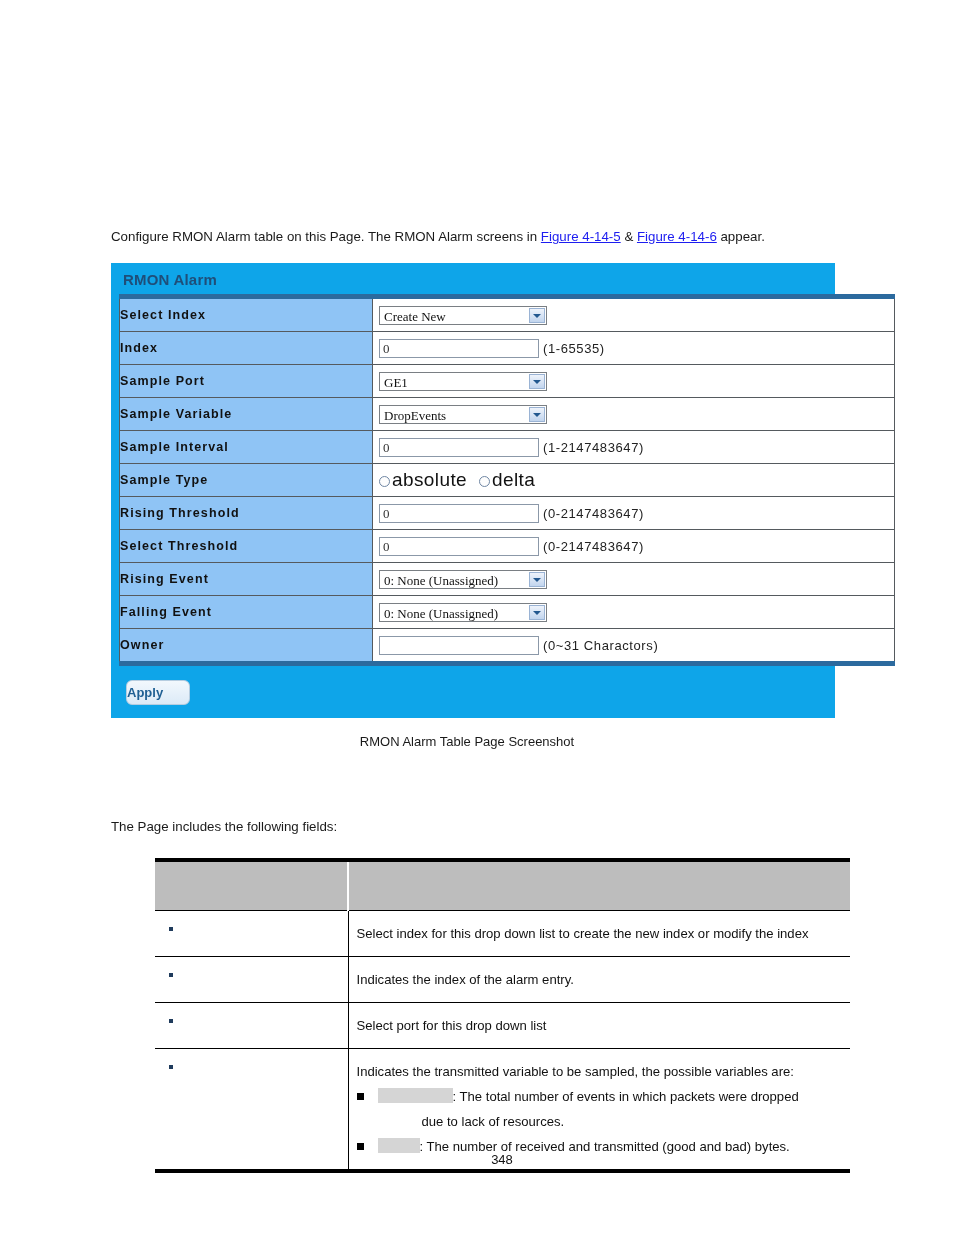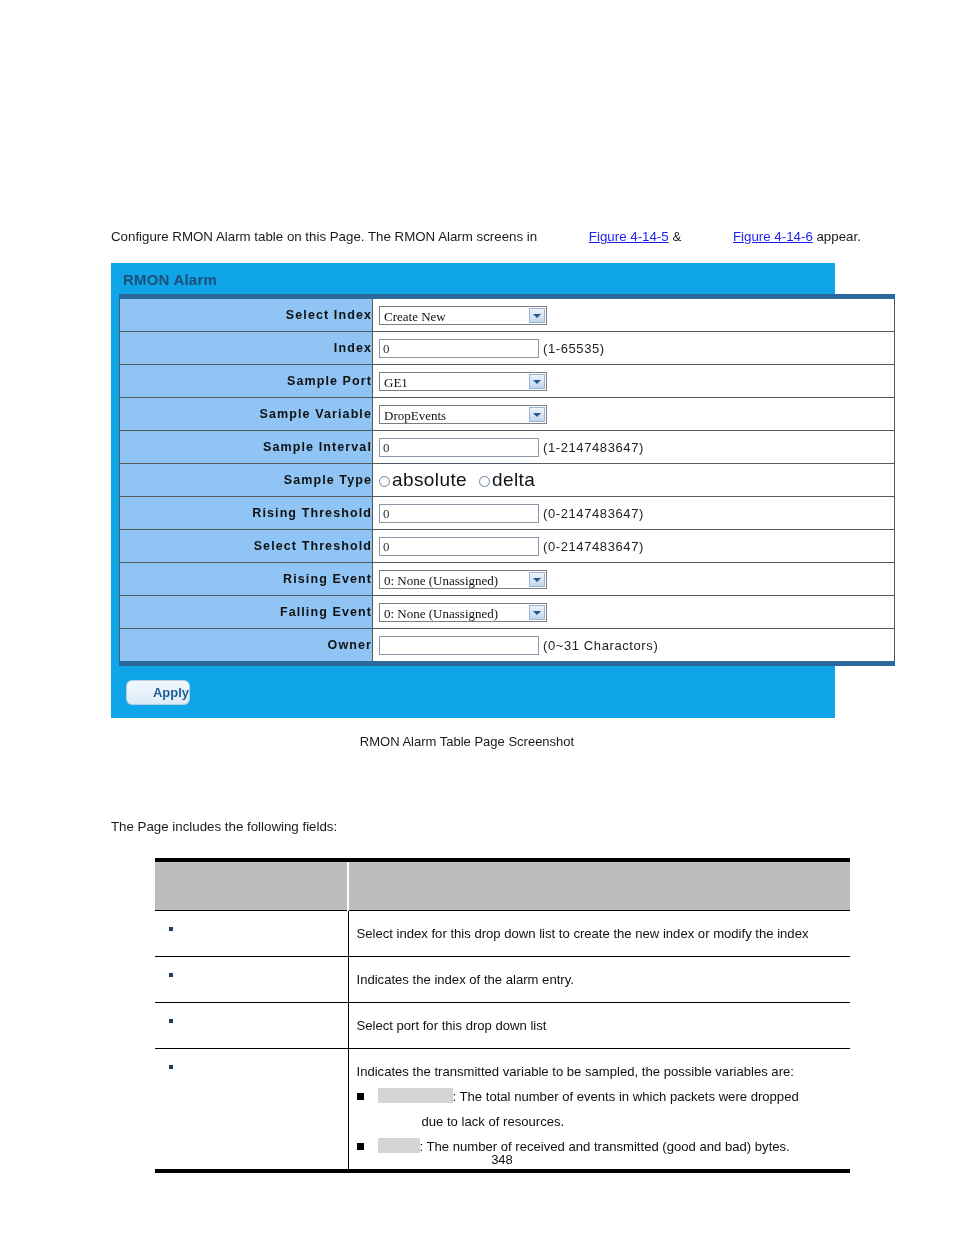--- a/index.html
+++ b/index.html
@@ -21,21 +21,20 @@
     position: absolute;
     left: 111px;
     top: 228px;
     font-size: 13.3px;
     line-height: 17px;
     color: #1a1a1a;
     white-space: nowrap;
   }
   .intro .lnk {
     color: #1d1df0;
-    margin-left: 48px;
   }
 
   
   .panel {
     position: absolute;
     left: 111px;
     top: 263px;
     width: 724px;
     height: 455px;
     background: #0ea5e9;
@@ -66,21 +65,21 @@
   }
   .form-table td {
     border: 1px solid #555a5e;
     padding: 0;
     height: 32px;
     vertical-align: middle;
   }
   .form-table td.lbl {
     width: 252px;
     background: #8fc4f5;
-    text-align: right;
+    text-align: left;
     font-size: 12.5px;
     font-weight: bold;
     letter-spacing: 1.1px;
     color: #111;
     font-family: "Liberation Sans", sans-serif;
   }
   .form-table td.val {
     background: #ffffff;
     padding-left: 6px;
     font-size: 13px;
@@ -168,21 +167,21 @@
     margin-right: 12px;
   }
 
   .apply-btn {
     position: absolute;
     left: 15px;
     top: 417px;
     width: 64px;
     height: 25px;
     line-height: 24px;
-    text-align: right;
+    text-align: left;
     border: 1px solid #b6cde0;
     border-radius: 6px;
     background: linear-gradient(#f2f8fd, #dceaf7);
     color: #1f5f93;
     font-size: 13px;
     font-weight: bold;
     box-sizing: border-box;
   }
 
   .caption {

